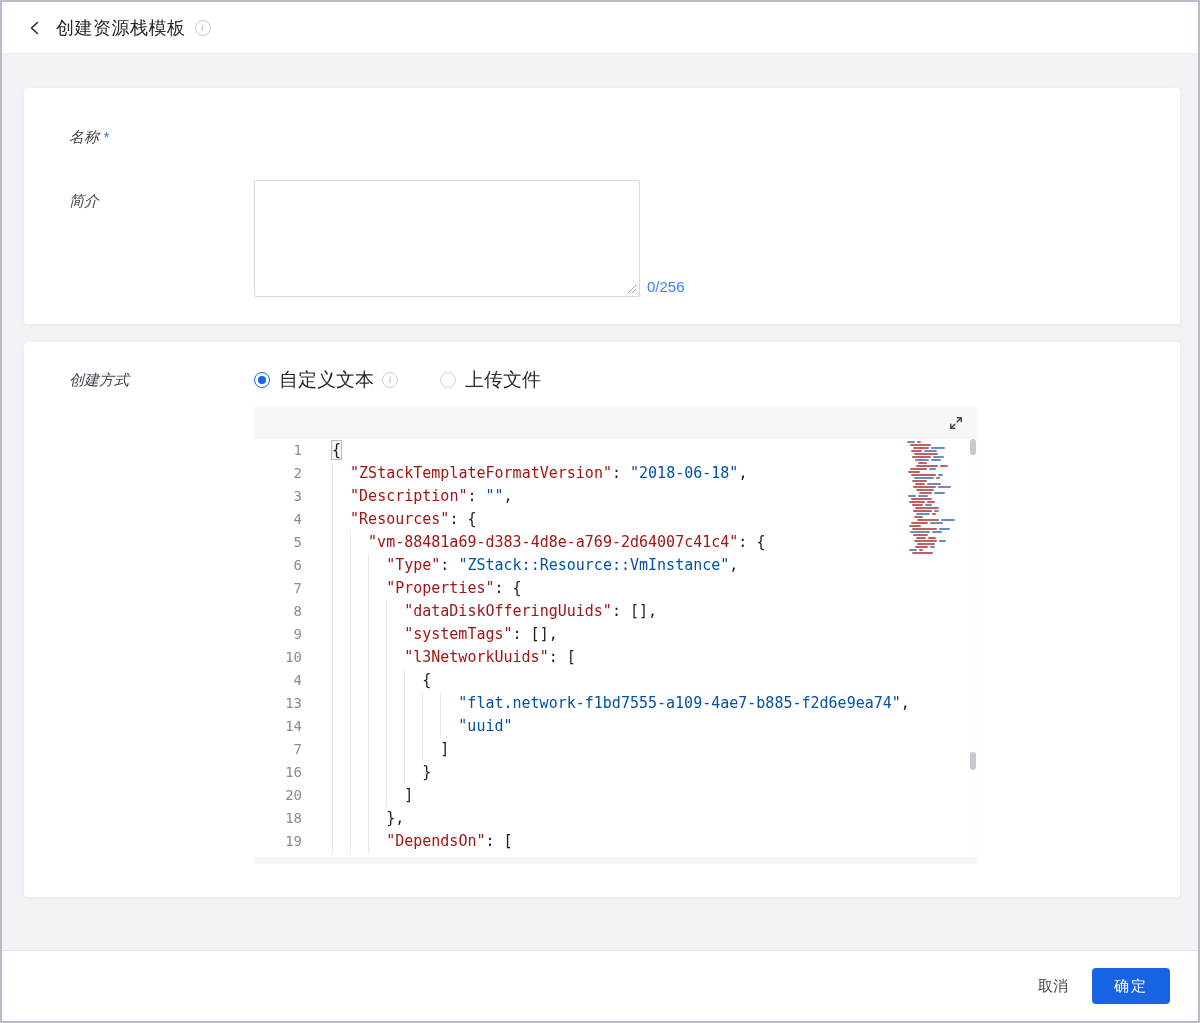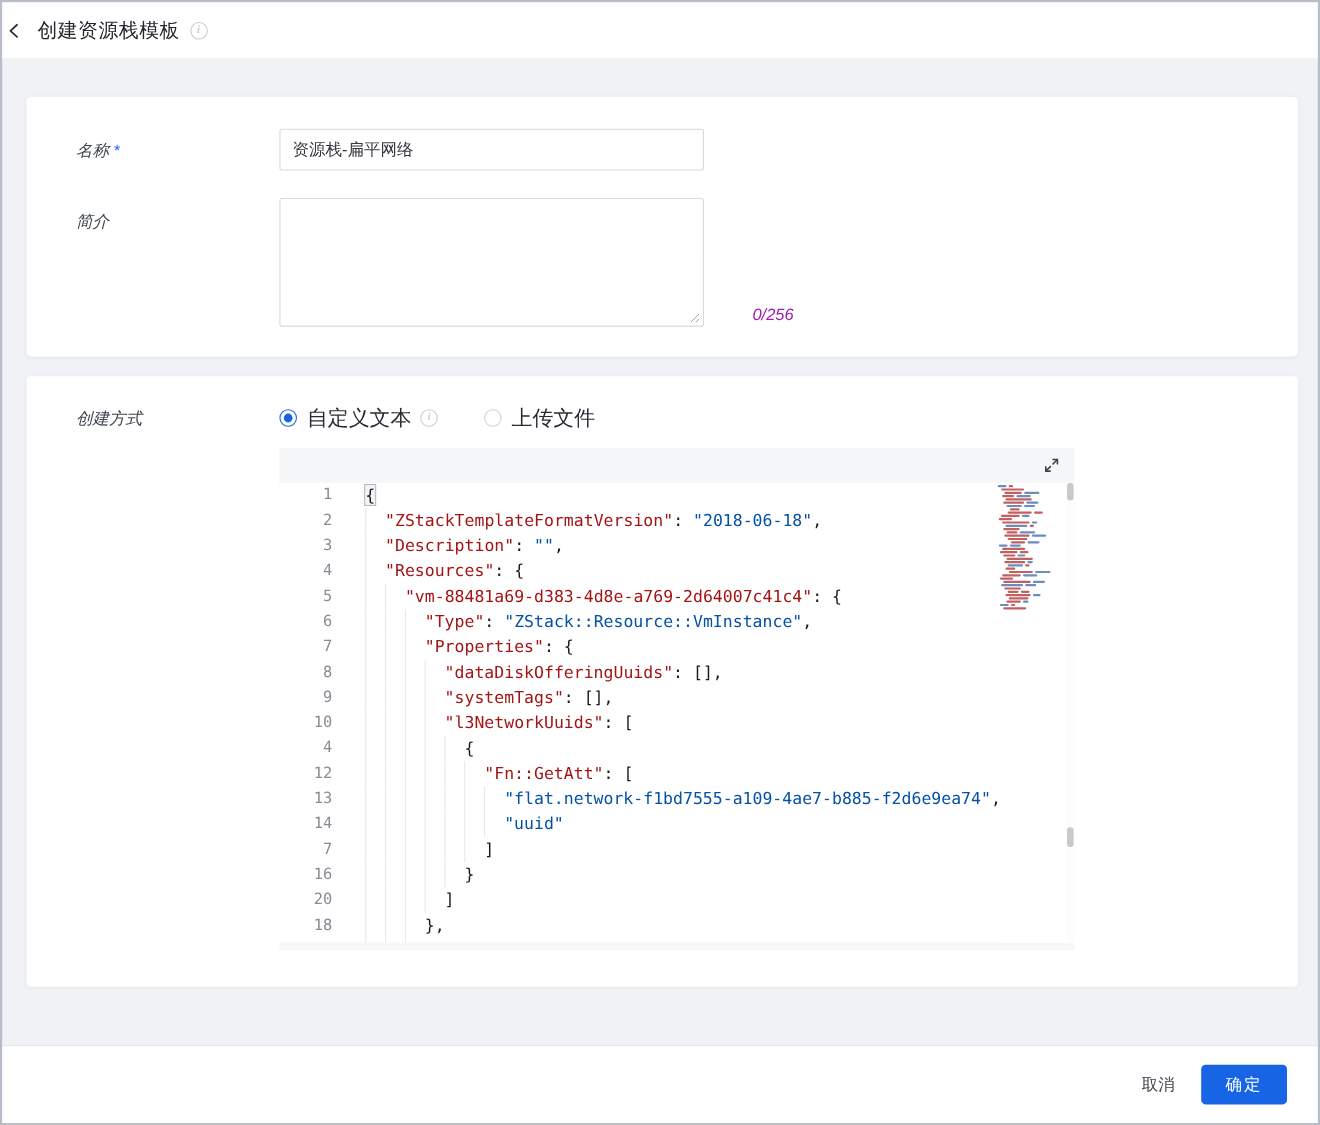--- a/index.html
+++ b/index.html
@@ -3,21 +3,21 @@
 <meta charset="utf-8">
 <style>
   * { margin:0; padding:0; box-sizing:border-box; }
   html,body { background:#fff; }
   body { font-family:"Liberation Sans","DejaVu Sans",sans-serif; }
   .page { position:relative; width:1200px; height:1023px; background:#f0f2f5;
           border:2px solid #b6bdc7; overflow:hidden; }
 
   
   .hdr { position:absolute; top:0; left:0; right:0; height:52px; background:#fff;
-         border-bottom:1px solid #e9ebee; display:flex; align-items:center; }
+         border-bottom:1px solid #e9ebee; display:flex; align-items:center; padding-left:22px; }
   .back-btn { width:22px; height:22px; display:flex; align-items:center; justify-content:center;
               cursor:pointer; margin-right:10px; }
   .hdr-title { font-size:18px; color:#23262d; letter-spacing:.5px; }
   .info-ic { display:inline-flex; width:16px; height:16px; border:1px solid #c7ccd4; border-radius:50%;
              color:#c7ccd4; font-size:10px; line-height:14px; align-items:center; justify-content:center;
              font-family:"Liberation Serif",serif; font-style:italic; font-weight:bold; }
   .hdr .info-ic { margin-left:9px; }
 
   
   .card { position:absolute; left:22px; width:1156px; background:#fff; border-radius:4px;
@@ -29,21 +29,21 @@
 
   .txt-input { position:absolute; left:230px; top:29px; width:386px; height:38px;
                border:1px solid #d9d9d9; border-radius:2px; padding:0 11px; font-size:15px;
                color:#33373d; outline:none; background:#fff;
                font-family:"Liberation Sans","DejaVu Sans",sans-serif; }
   .txt-area { position:absolute; left:230px; top:92px; width:386px; height:117px;
               border:1px solid #d9d9d9; border-radius:2px; background:#fff; }
   .resize-corner { position:absolute; right:3px; bottom:3px; width:10px; height:10px;
               background:repeating-linear-gradient(135deg, transparent 0 2px, #9aa0a8 2px 3px);
               clip-path:polygon(100% 0, 100% 100%, 0 100%); }
-  .counter { position:absolute; left:660px; top:190px; font-size:15px; color:#a21caf;font-style:italic; }
+  .counter { position:absolute; left:623px; top:190px; font-size:15px; color:#3b82f6; }
 
   
   .radio-row { position:absolute; left:230px; top:25px; display:flex; align-items:center; }
   .radio-opt { display:flex; align-items:center; cursor:pointer; margin-right:42px; }
   .rdot { width:16px; height:16px; border-radius:50%; border:1px solid #cfd3d9; background:#fff;
           margin-right:9px; position:relative; flex:none; }
   .radio-opt.sel .rdot { border:1px solid #1765e5; }
   .radio-opt.sel .rdot::after { content:""; position:absolute; left:3px; top:3px; width:8px; height:8px;
           border-radius:50%; background:#1765e5; }
   .radio-lbl { font-size:19px; color:#272b33; }
@@ -93,21 +93,20 @@
       </svg>
     </span>
     <span class="hdr-title">创建资源栈模板</span>
     <span class="info-ic">i</span>
   </div>
 
   <div class="card card1">
     <div class="fld-label" style="top:40px;">
       <span>名称</span><span class="req">*</span>
     </div>
-    <input class="txt-input" type="text" value="资源栈-扁平网络" style="">
     <div class="fld-label" style="top:104px;">简介</div>
     <div class="txt-area">
       <span class="resize-corner"></span>
     </div>
     <div class="counter">0/256</div>
   </div>
 
   <div class="card card2">
     <div class="fld-label" style="top:29px;">创建方式</div>
 
@@ -142,21 +141,20 @@
             <div class="crow"><span class="ln">2</span><span class="lc"><span class="g"></span><span class="tk-k">"ZStackTemplateFormatVersion"</span><span class="tk-p">: </span><span class="tk-s">"2018-06-18"</span><span class="tk-p">,</span></span></div>
             <div class="crow"><span class="ln">3</span><span class="lc"><span class="g"></span><span class="tk-k">"Description"</span><span class="tk-p">: </span><span class="tk-s">""</span><span class="tk-p">,</span></span></div>
             <div class="crow"><span class="ln">4</span><span class="lc"><span class="g"></span><span class="tk-k">"Resources"</span><span class="tk-p">: {</span></span></div>
             <div class="crow"><span class="ln">5</span><span class="lc"><span class="g"></span><span class="g"></span><span class="tk-k">"vm-88481a69-d383-4d8e-a769-2d64007c41c4"</span><span class="tk-p">: {</span></span></div>
             <div class="crow"><span class="ln">6</span><span class="lc"><span class="g"></span><span class="g"></span><span class="g"></span><span class="tk-k">"Type"</span><span class="tk-p">: </span><span class="tk-s">"ZStack::Resource::VmInstance"</span><span class="tk-p">,</span></span></div>
             <div class="crow"><span class="ln">7</span><span class="lc"><span class="g"></span><span class="g"></span><span class="g"></span><span class="tk-k">"Properties"</span><span class="tk-p">: {</span></span></div>
             <div class="crow"><span class="ln">8</span><span class="lc"><span class="g"></span><span class="g"></span><span class="g"></span><span class="g"></span><span class="tk-k">"dataDiskOfferingUuids"</span><span class="tk-p">: [],</span></span></div>
             <div class="crow"><span class="ln">9</span><span class="lc"><span class="g"></span><span class="g"></span><span class="g"></span><span class="g"></span><span class="tk-k">"systemTags"</span><span class="tk-p">: [],</span></span></div>
             <div class="crow"><span class="ln">10</span><span class="lc"><span class="g"></span><span class="g"></span><span class="g"></span><span class="g"></span><span class="tk-k">"l3NetworkUuids"</span><span class="tk-p">: [</span></span></div>
             <div class="crow"><span class="ln">4</span><span class="lc"><span class="g"></span><span class="g"></span><span class="g"></span><span class="g"></span><span class="g"></span><span class="tk-p">{</span></span></div>
-            <div class="crow"><span class="ln">12</span><span class="lc"><span class="g"></span><span class="g"></span><span class="g"></span><span class="g"></span><span class="g"></span><span class="g"></span><span class="tk-k">"Fn::GetAtt"</span><span class="tk-p">: [</span></span></div>
             <div class="crow"><span class="ln">13</span><span class="lc"><span class="g"></span><span class="g"></span><span class="g"></span><span class="g"></span><span class="g"></span><span class="g"></span><span class="g"></span><span class="tk-s">"flat.network-f1bd7555-a109-4ae7-b885-f2d6e9ea74"</span><span class="tk-p">,</span></span></div>
             <div class="crow"><span class="ln">14</span><span class="lc"><span class="g"></span><span class="g"></span><span class="g"></span><span class="g"></span><span class="g"></span><span class="g"></span><span class="g"></span><span class="tk-s">"uuid"</span></span></div>
             <div class="crow"><span class="ln">7</span><span class="lc"><span class="g"></span><span class="g"></span><span class="g"></span><span class="g"></span><span class="g"></span><span class="g"></span><span class="tk-p">]</span></span></div>
             <div class="crow"><span class="ln">16</span><span class="lc"><span class="g"></span><span class="g"></span><span class="g"></span><span class="g"></span><span class="g"></span><span class="tk-p">}</span></span></div>
             <div class="crow"><span class="ln">20</span><span class="lc"><span class="g"></span><span class="g"></span><span class="g"></span><span class="g"></span><span class="tk-p">]</span></span></div>
             <div class="crow"><span class="ln">18</span><span class="lc"><span class="g"></span><span class="g"></span><span class="g"></span><span class="tk-p">},</span></span></div>
             <div class="crow"><span class="ln">19</span><span class="lc"><span class="g"></span><span class="g"></span><span class="g"></span><span class="tk-k">"DependsOn"</span><span class="tk-p">: [</span></span></div>
           </div>
         <div class="minimap" id="minimap">
             <div class="mrow">

